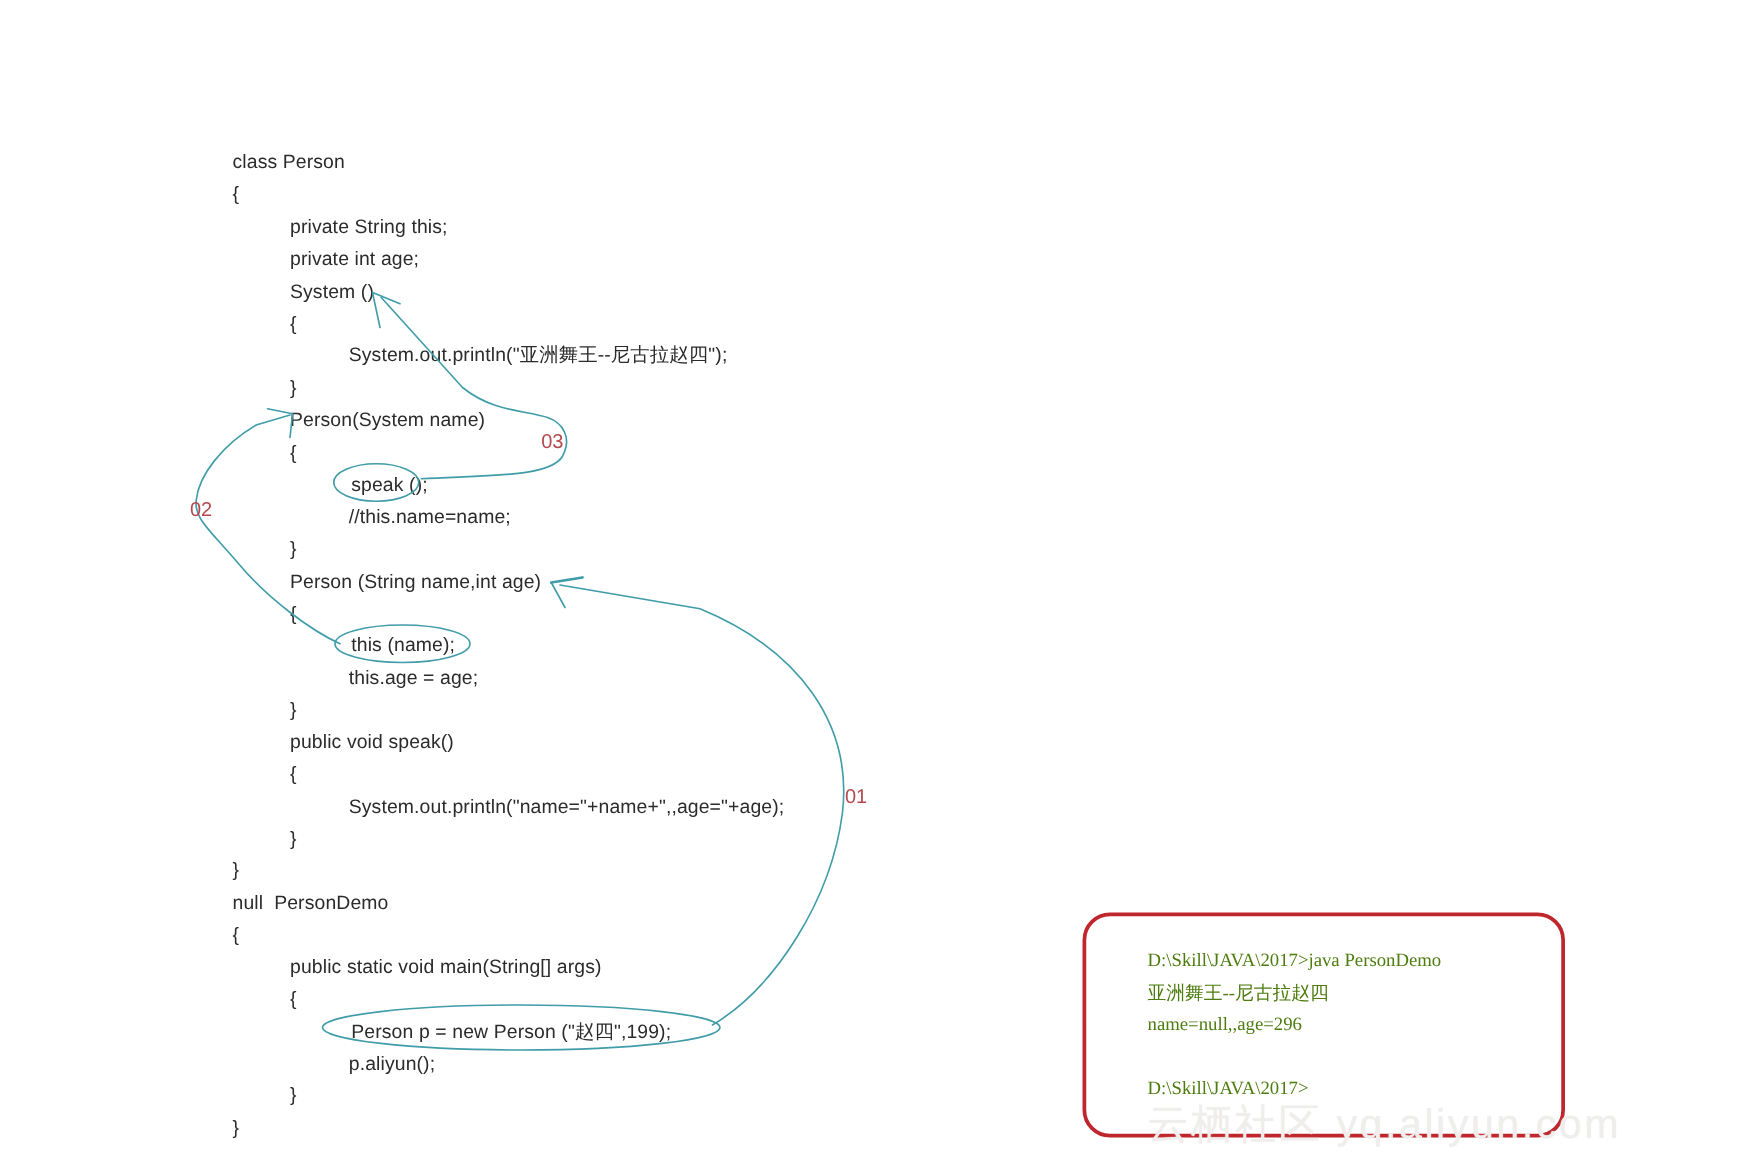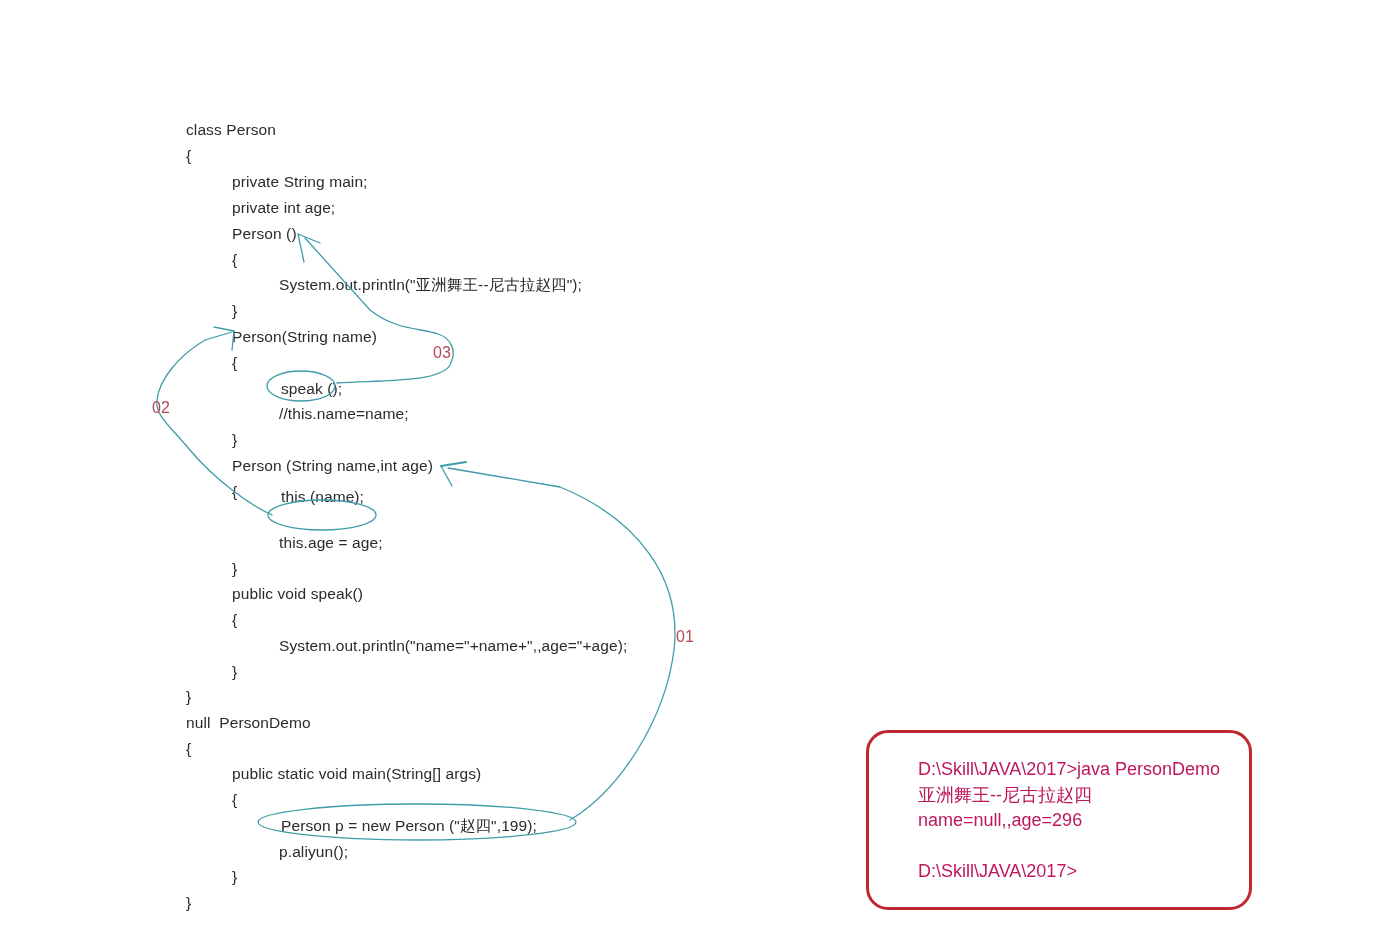--- a/index.html
+++ b/index.html
@@ -52,24 +52,24 @@
     width: 386px;
     height: 180px;
     border: 3px solid #c0272d;
     border-radius: 22px;
     box-sizing: border-box;
     background: transparent;
   }
   .console-line {
     position: absolute;
     white-space: pre;
-    font-family: Liberation Sans, sans-serif;
-    font-size: 18px;
+    font-family: Liberation Serif, serif;
+    font-size: 15px;
     line-height: 18px;
-    color: #be185d;
+    color: #4d7c0f;
   }
 
   
   #watermark {
     position: absolute;
     left: 918px;
     top: 877px;
     font-family: "Liberation Sans", sans-serif;
     font-size: 33px;
     letter-spacing: 2px;
@@ -79,34 +79,34 @@
   }
 </style>
 </head>
 <body>
 
 <div id="page">
 
   <div id="code-listing">
       <div class="code-line" style="left: 186px; top: 121px;">class Person</div>
       <div class="code-line" style="left: 186px; top: 147px;">{</div>
-      <div class="code-line" style="left: 232px; top: 173px;">private String main;</div>
+      <div class="code-line" style="left: 232px; top: 173px;">private String this;</div>
       <div class="code-line" style="left: 232px; top: 199px; text-align: center;">private int age;</div>
-      <div class="code-line" style="left: 232px; top: 225px;">Person ()</div>
+      <div class="code-line" style="left: 232px; top: 225px;">System ()</div>
       <div class="code-line" style="left: 232px; top: 251px;">{</div>
       <div class="code-line" style="left: 279px; top: 276px;">System.out.println("亚洲舞王--尼古拉赵四");</div>
       <div class="code-line" style="left: 232px; top: 302px;">}</div>
-      <div class="code-line" style="left: 232px; top: 328px;">Person(String name)</div>
+      <div class="code-line" style="left: 232px; top: 328px;">Person(System name)</div>
       <div class="code-line" style="left: 232px; top: 354px;">{</div>
       <div class="code-line" style="left: 281px; top: 380px;">speak ();</div>
       <div class="code-line" style="left: 279px; top: 405px;">//this.name=name;</div>
       <div class="code-line" style="left: 232px; top: 431px;">}</div>
       <div class="code-line" style="left: 232px; top: 457px;">Person (String name,int age)</div>
       <div class="code-line" style="left: 232px; top: 483px;">{</div>
-      <div class="code-line" style="left: 281px; top: 488px; text-align: center;">this (name);</div>
+      <div class="code-line" style="left: 281px; top: 508px; text-align: center;">this (name);</div>
       <div class="code-line" style="left: 279px; top: 534px;">this.age = age;</div>
       <div class="code-line" style="left: 232px; top: 560px;">}</div>
       <div class="code-line" style="left: 232px; top: 585px;">public void speak()</div>
       <div class="code-line" style="left: 232px; top: 611px;">{</div>
       <div class="code-line" style="left: 279px; top: 637px;">System.out.println("name="+name+",,age="+age);</div>
       <div class="code-line" style="left: 232px; top: 663px;">}</div>
       <div class="code-line" style="left: 186px; top: 688px;">}</div>
       <div class="code-line" style="left: 186px; top: 714px;">null  PersonDemo</div>
       <div class="code-line" style="left: 186px; top: 740px;">{</div>
       <div class="code-line" style="left: 232px; top: 765px; text-align: right;">public static void main(String[] args)</div>
@@ -153,14 +153,15 @@
   </svg>
 
   <div id="console-box"></div>
   <div id="console-text">
       <div class="console-line" style="position: absolute; left: 918px; top: 760px;">D:\Skill\JAVA\2017&gt;java PersonDemo</div>
       <div class="console-line" style="position: absolute; left: 918px; top: 786px;">亚洲舞王--尼古拉赵四</div>
       <div class="console-line" style="position: absolute; left: 918px; top: 811px;">name=null,,age=296</div>
       <div class="console-line" style="position: absolute; left: 918px; top: 862px;">D:\Skill\JAVA\2017&gt;</div>
     </div>
 
+  <div id="watermark">云栖社区 yq.aliyun.com</div>
 
 </div>
 
 </body></html>

